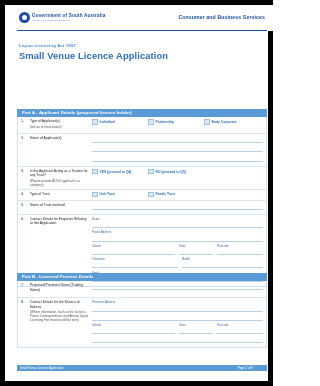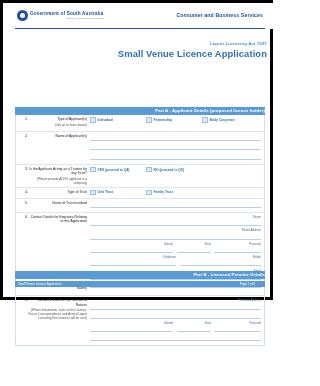--- a/index.html
+++ b/index.html
@@ -6,25 +6,24 @@
   body{
     width:273px;height:386px;
     background:#ffffff;
     font-family:"Liberation Sans", sans-serif;
     font-size:3.6px;
     color:#1a1a1a;
     overflow:hidden;
   }
   .page{
     position:relative;
-    width:273px;height:300px;
+    width:273px;height:386px;
     background:#ffffff;
     box-sizing:border-box;
-    border:3px solid #000000;
-    text-align:right;
+    border:5px solid #000000;
   }
   
   .hdr{
     position:absolute;left:0;top:0;width:273px;height:26px;
     background:#ffffff;
   }
   .hdr-rule{
     position:absolute;left:12px;top:25px;width:250px;height:1.4px;
     background:#1f4ea1;
   }

